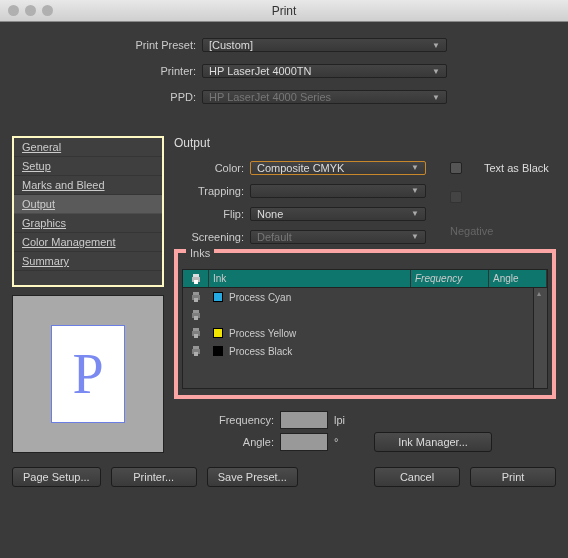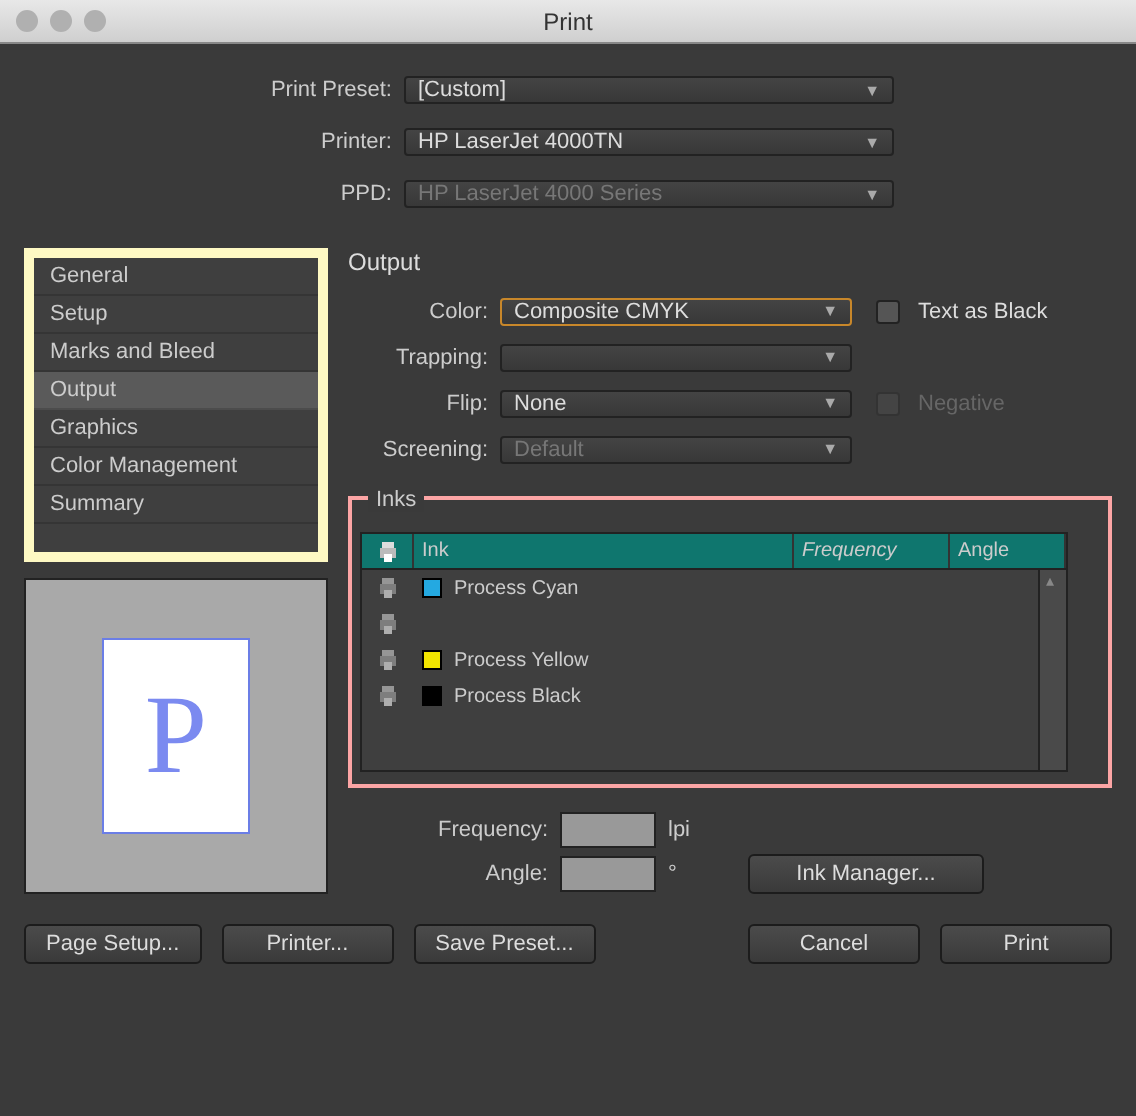--- a/index.html
+++ b/index.html
@@ -19,63 +19,64 @@
   align-items: center;
   position: relative;
 }
 .traffic { display:flex; gap:6px; padding-left:8px; }
 .traffic span { width:11px; height:11px; border-radius:50%; }
 .tl-close { background:#b0b0b0; }
 .tl-min   { background:#b0b0b0; }
 .tl-max   { background:#b0b0b0; }
 .title    { position:absolute; left:0; right:0; text-align:center; color:#333; font-size:12px; }
 .window-body { padding: 12px 12px 10px 12px; }
-.top-controls { margin-left: 70px; margin-bottom: 16px; }
+.top-controls { margin-left: 70px; margin-bottom: 28px; }
 .form-row { display:flex; align-items:center; height:22px; margin-bottom:4px; }
 .form-row label { width:120px; text-align:right; padding-right:6px; color:#ccc; }
 .dropdown {
   flex: 0 0 245px;
   height:14px;
   background: linear-gradient(#444,#383838);
   border:1px solid #222;
   border-radius:2px;
   display:flex; align-items:center; justify-content:space-between;
   padding:0 6px;
   color:#ddd;
 }
 .dropdown.disabled { color:#777; }
 .dropdown .arrow { font-size:8px; color:#aaa; }
 .main-row { display:flex; gap:10px; }
 .sidebar {
   width:152px;
-  border:5px solid #fef9c3;
+  border:2px solid #fef9c3;
   background:#3f3f3f;
+  text-decoration:underline;
 }
 .sidebar div {
   padding:3px 8px;
   border-bottom:1px solid rgba(0,0,0,0.15);
   color:#ccc;
   cursor:default;
 }
 .sidebar div.selected { background:#5a5a5a; }
 .sidebar .spacer { height:14px; border:none; }
 .right-pane { flex:1; }
 .section-title { color:#ddd; font-size:12px; margin-bottom:6px; }
 .opt-row { display:flex; align-items:center; height:23px; }
 .opt-row .lbl { width:76px; text-align:right; padding-right:6px; color:#ccc; }
 .opt-row .dropdown { flex:0 0 176px; }
 .opt-row .dropdown.highlight { border:1px solid #c8872a; }
 .opt-row .dropdown.disabled { color:#777; }
-.chk { display:flex; gap:9px; margin-left:12px; color:#ddd; }
-.chk.disabled { color:#666; }
+.chk { display:flex; gap:22px; margin-left:24px; color:#ddd; }
+.chk.disabled { color:#666;flex-direction:column; }
 .checkbox {
   width:12px; height:12px; border:1px solid #222; background:#555; border-radius:2px;
 }
 .chk.disabled .checkbox { background:#444; border-color:#333; }
-.inks-panel { margin-top:12px; border:2px solid #fca5a5; background:#3b3b3b; padding:4px 20px 6px 4px; }
+.inks-panel { margin-top:1px; border:4px solid #fca5a5; background:#3b3b3b; padding:4px 4px 6px 4px; }
 .inks-title { font-size:11px; color:#ccc; position:relative; top:-10px; left:4px; background:#3a3a3a; padding:0 4px; display:inline-block; }
 .inks-table { border:1px solid #222; background:#3f3f3f; }
 .inks-head { display:flex; background:#0f766e; border-bottom:1px solid #222; font-size:10px; }
 .inks-head div { padding:3px 4px; border-right:1px solid #333; }
 .col-print { width:26px; display:flex; align-items:center; justify-content:center; }
 .col-ink { flex:1; }
 .col-freq { width:78px;font-style:italic; }
 .col-angle { width:58px; }
 .ink-row { display:flex; align-items:center; height:18px; font-size:10px; }
 .ink-row .col-print svg { opacity:.7; }

